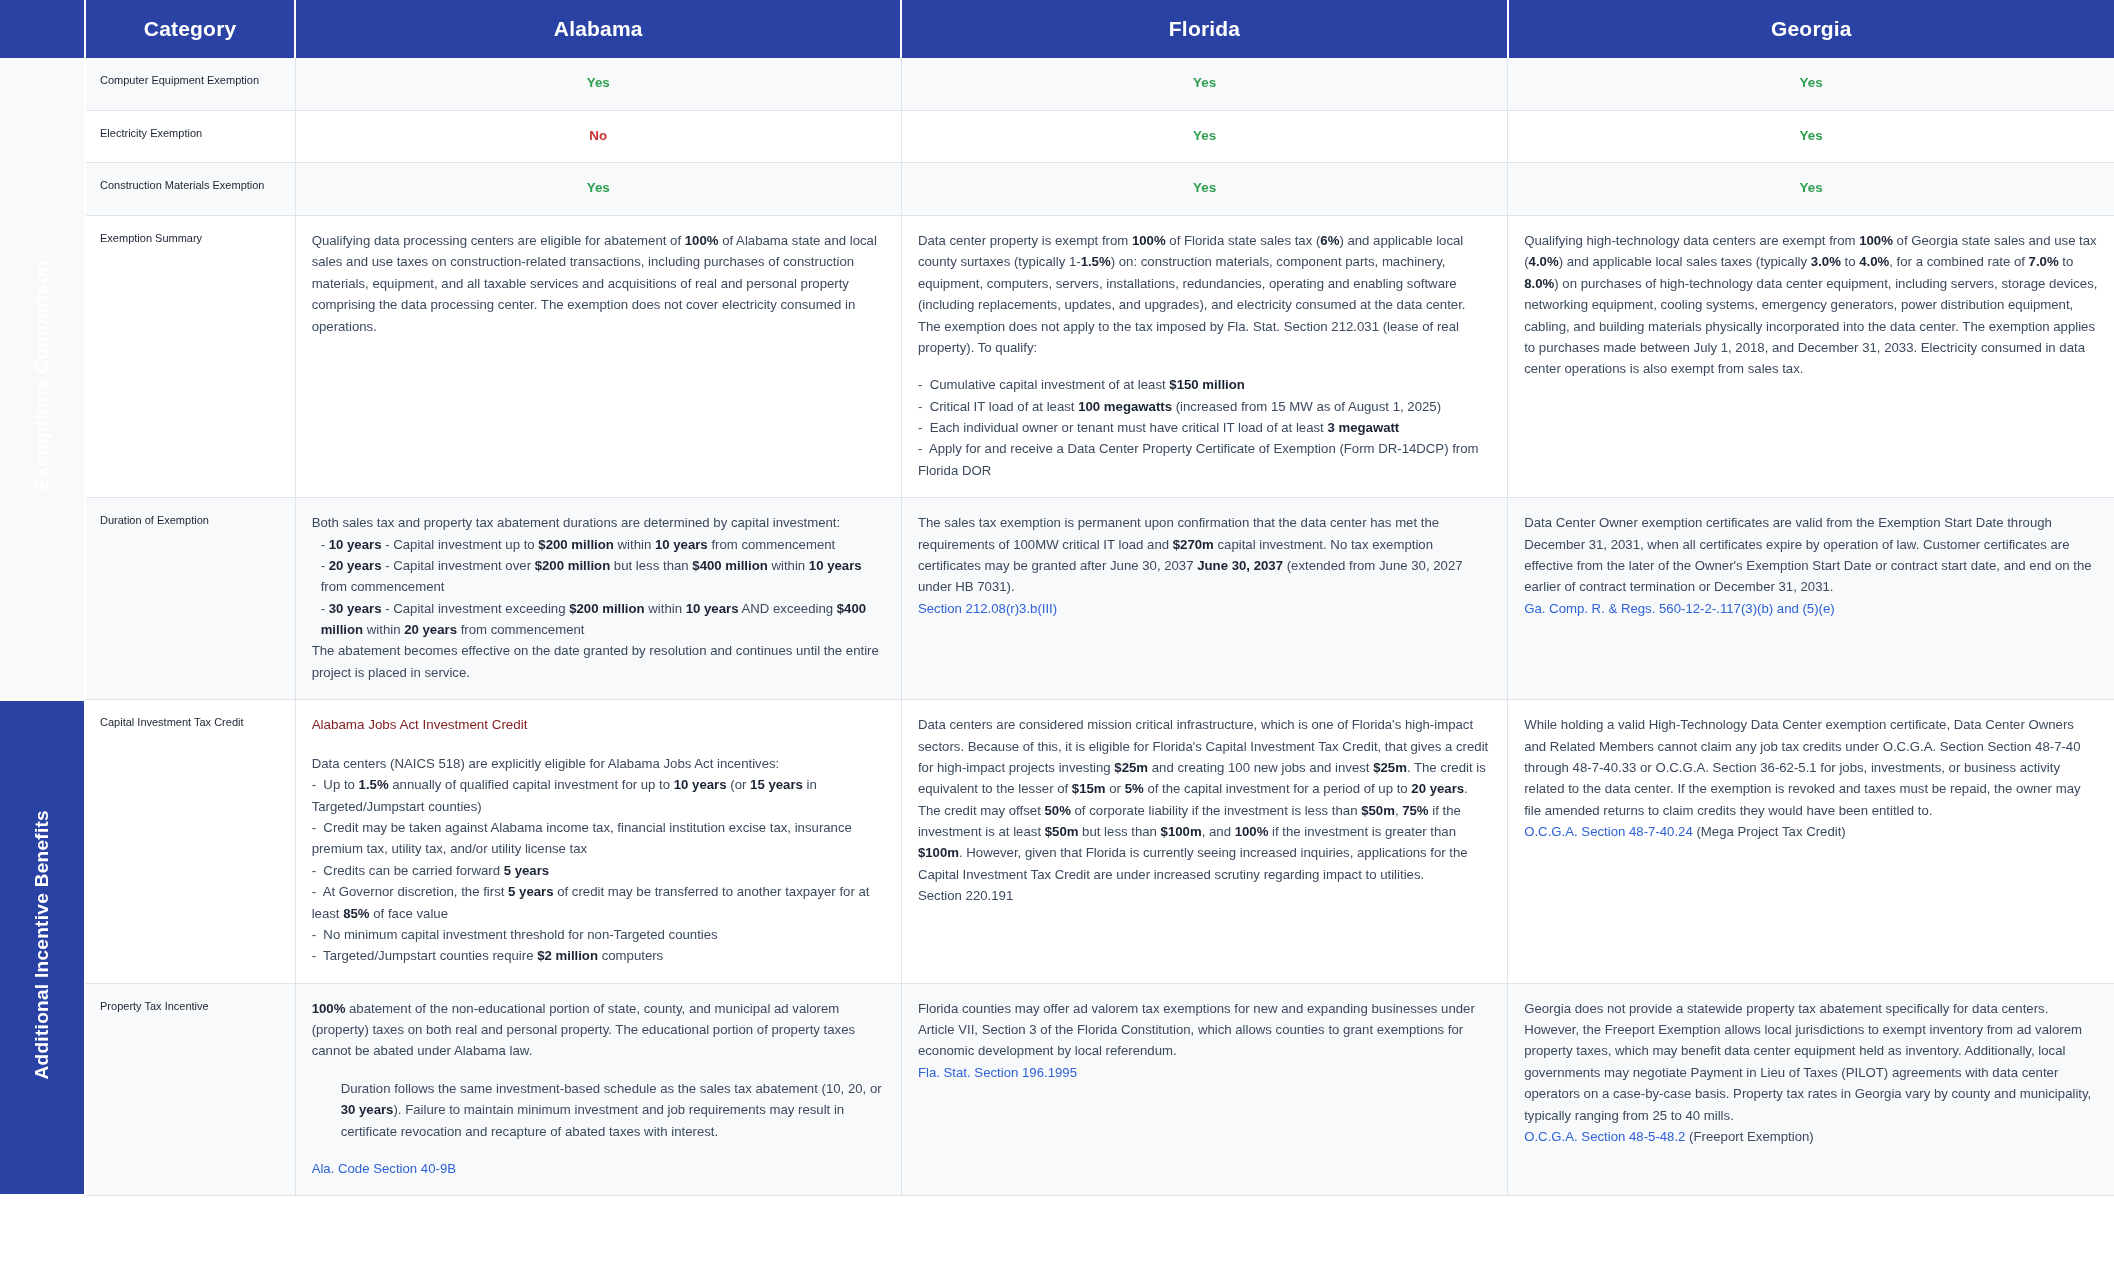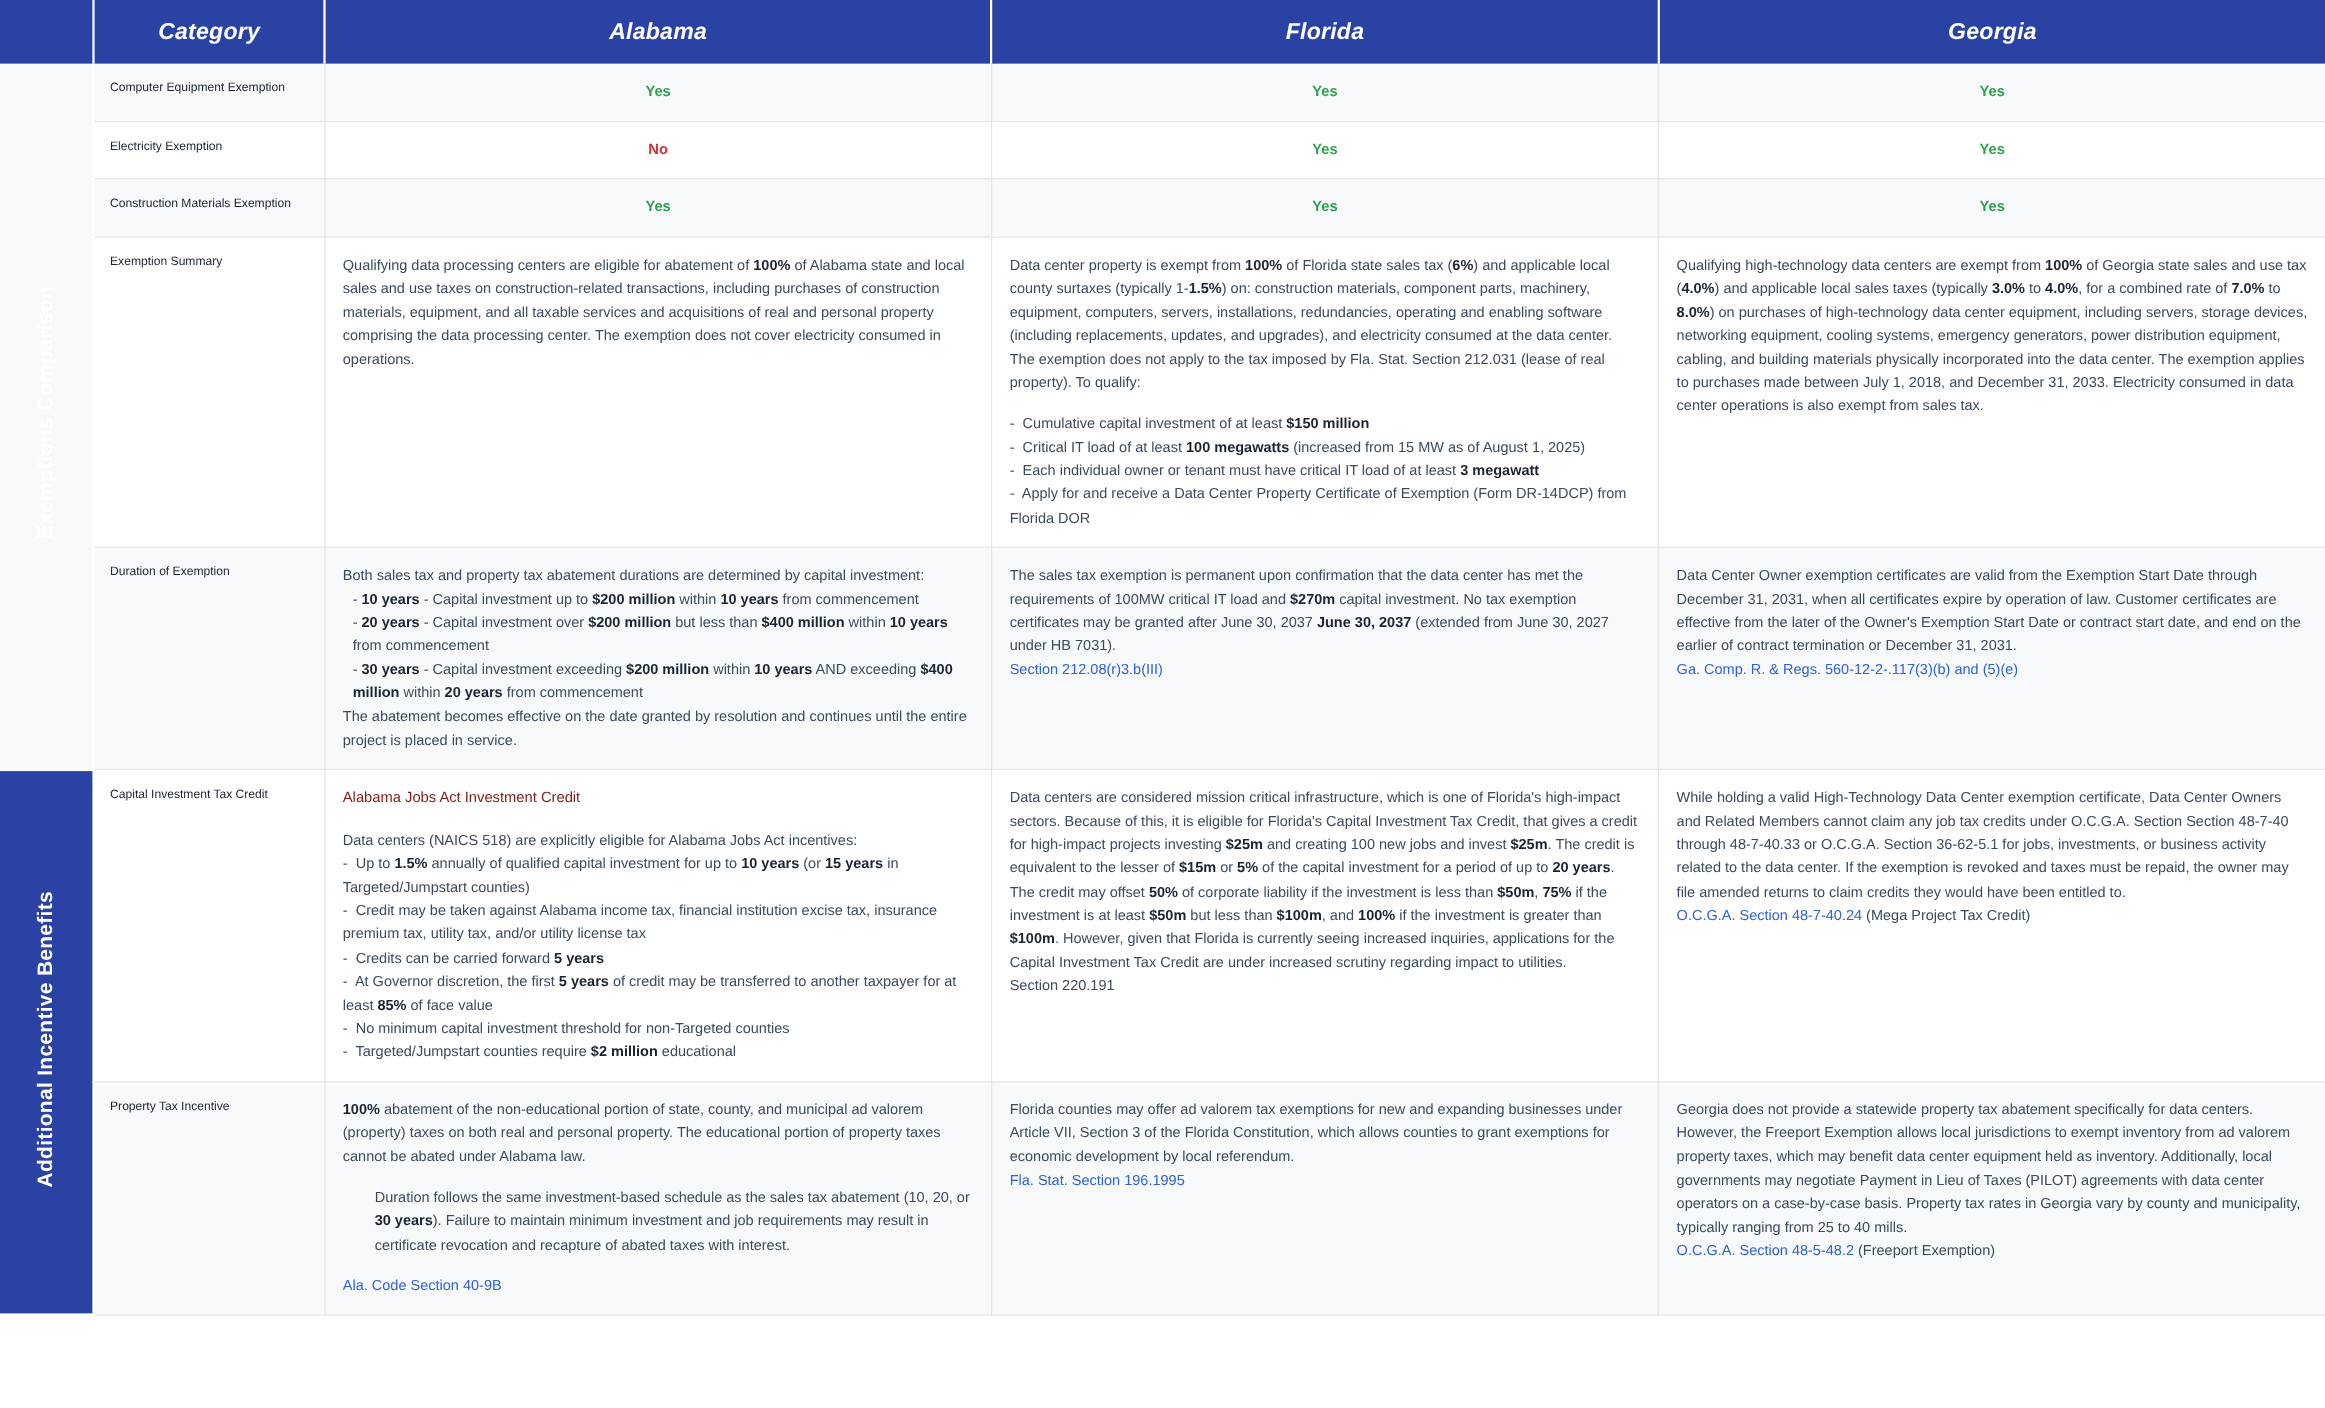--- a/index.html
+++ b/index.html
@@ -43,21 +43,20 @@
   
   thead th {
     background: #2B42A5;
     color: #ffffff;
     font-size: 21px;
     font-weight: bold;
     text-align: center;
     padding: 17px 8px;
     border-right: 2px solid #ffffff;
     letter-spacing: .2px;
-    font-style: italic;
   }
   thead th.band-head {
     background: #2B42A5;
     border-right: 2px solid #ffffff;
     padding: 0;
   }
   thead th.last { border-right: none; }
 
   
   td.band {
@@ -259,21 +258,21 @@
 
           <td>
             <span class="cell-title">Alabama Jobs Act Investment Credit</span>
             <div class="para">Data centers (NAICS 518) are explicitly eligible for Alabama Jobs Act incentives:</div>
             <ul class="bullets">
               <li><span>Up to </span><b>1.5%</b><span> annually of qualified capital investment for up to </span><b>10 years</b><span> (or </span><b>15 years</b><span> in Targeted/Jumpstart counties)</span></li>
               <li><span>Credit may be taken against Alabama income tax, financial institution excise tax, insurance premium tax, utility tax, and/or utility license tax</span></li>
               <li><span>Credits can be carried forward </span><b>5 years</b></li>
               <li><span>At Governor discretion, the first </span><b>5 years</b><span> of credit may be transferred to another taxpayer for at least </span><b>85%</b><span> of face value</span></li>
               <li><span>No minimum capital investment threshold for non-Targeted counties</span></li>
-              <li><span>Targeted/Jumpstart counties require </span><b>$2 million</b><span> educational</span></li>
+              <li><span>Targeted/Jumpstart counties require </span><b>$2 million</b><span> computers</span></li>
             </ul>
           </td>
 
           <td>
             <div class="para"><span>Data centers are considered mission critical infrastructure, which is one of Florida's high-impact sectors. Because of this, it is eligible for Florida's Capital Investment Tax Credit, that gives a credit for high-impact projects investing </span><b>$25m</b><span> and creating 100 new jobs and invest </span><b>$25m</b><span>. The credit is equivalent to the lesser of </span><b>$15m</b><span> or </span><b>5%</b><span> of the capital investment for a period of up to </span><b>20 years</b><span>. The credit may offset </span><b>50%</b><span> of corporate liability if the investment is less than </span><b>$50m</b><span>, </span><b>75%</b><span> if the investment is at least </span><b>$50m</b><span> but less than </span><b>$100m</b><span>, and </span><b>100%</b><span> if the investment is greater than </span><b>$100m</b><span>. However, given that Florida is currently seeing increased inquiries, applications for the Capital Investment Tax Credit are under increased scrutiny regarding impact to utilities.</span></div>
             <span>Section 220.191</span>
           </td>
 
           <td class="lastcol">
             <div class="para">While holding a valid High-Technology Data Center exemption certificate, Data Center Owners and Related Members cannot claim any job tax credits under O.C.G.A. Section Section  48-7-40 through 48-7-40.33 or O.C.G.A. Section  36-62-5.1 for jobs, investments, or business activity related to the data center. If the exemption is revoked and taxes must be repaid, the owner may file amended returns to claim credits they would have been entitled to.</div>

